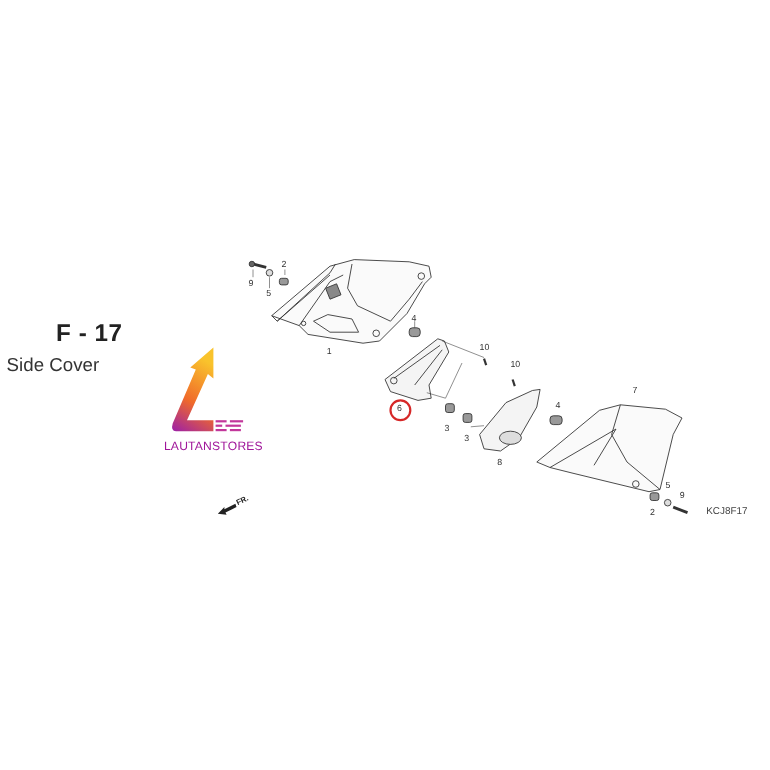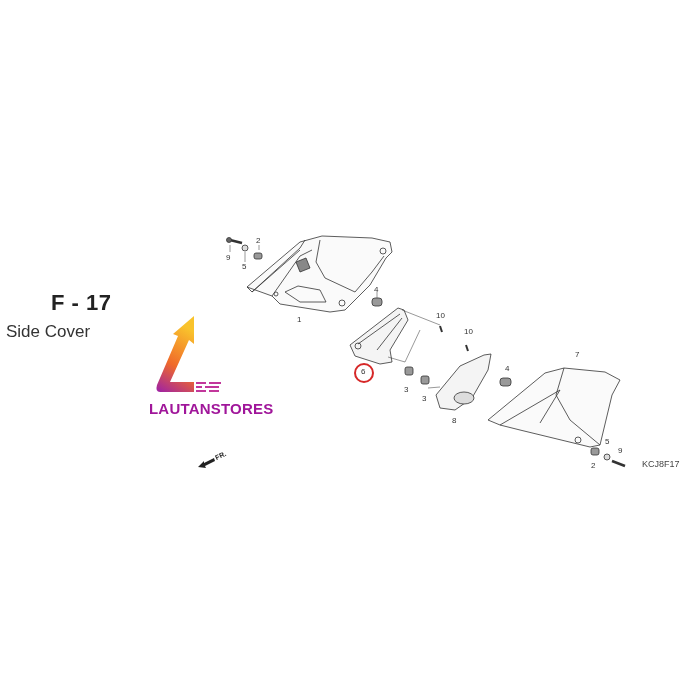--- a/index.html
+++ b/index.html
@@ -1,20 +1,20 @@
 <!DOCTYPE html>
 <html><head>
 <meta charset="utf-8">
 <style>
   html, body { margin: 0; padding: 0; background: #ffffff; }
   body { width: 700px; height: 700px; position: relative; overflow: hidden; font-family: "Liberation Sans", sans-serif; }
   .abs { position: absolute; }
   .fig-code { left: 6px; top: 290px; font-size: 22px; font-weight: bold; color: #222; letter-spacing: 0.5px; margin-left: 45px; }
   .fig-title { left: 6px; top: 322px; font-size: 17px; color: #333; }
-  .logo-text { left: 149px; top: 400px; font-size: 15px; font-weight: bold; color: #a0169a; letter-spacing: 0.2px; }
+  .logo-text { left: 149px; top: 400px; font-size: 11px; font-weight: normal; color: #a0169a; letter-spacing: 0.2px; }
   .callout { font-size: 8px; color: #333; }
   .code-label { left: 642px; top: 459px; font-size: 9px; color: #444; }
   .fr-arrow { left: 196px; top: 451px; }
   svg { position: absolute; left: 0; top: 0; }
 </style>
 </head>
 <body>
 
 <div class="abs fig-code">F - 17</div>
 <div class="abs fig-title">Side Cover</div>

